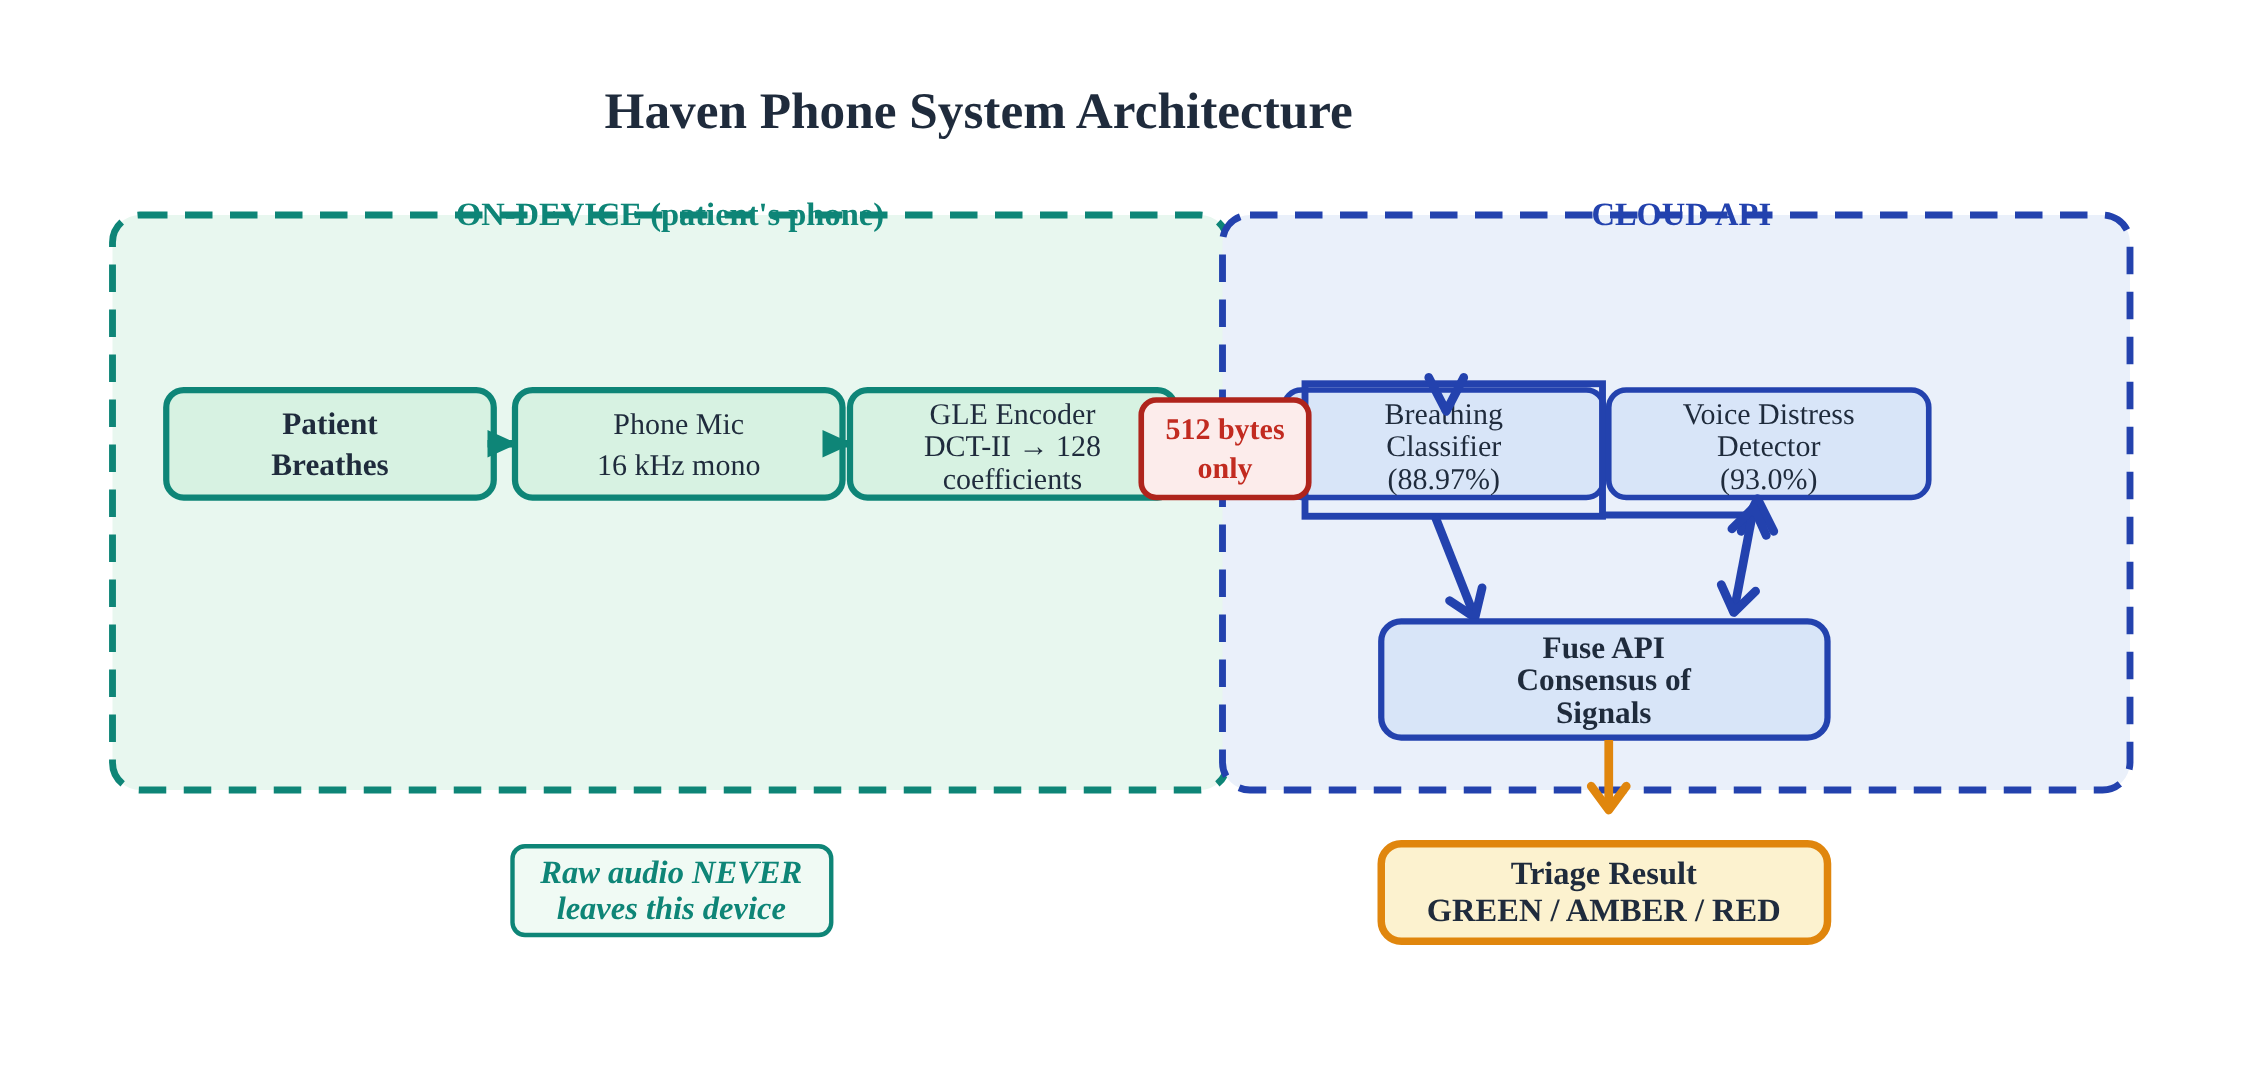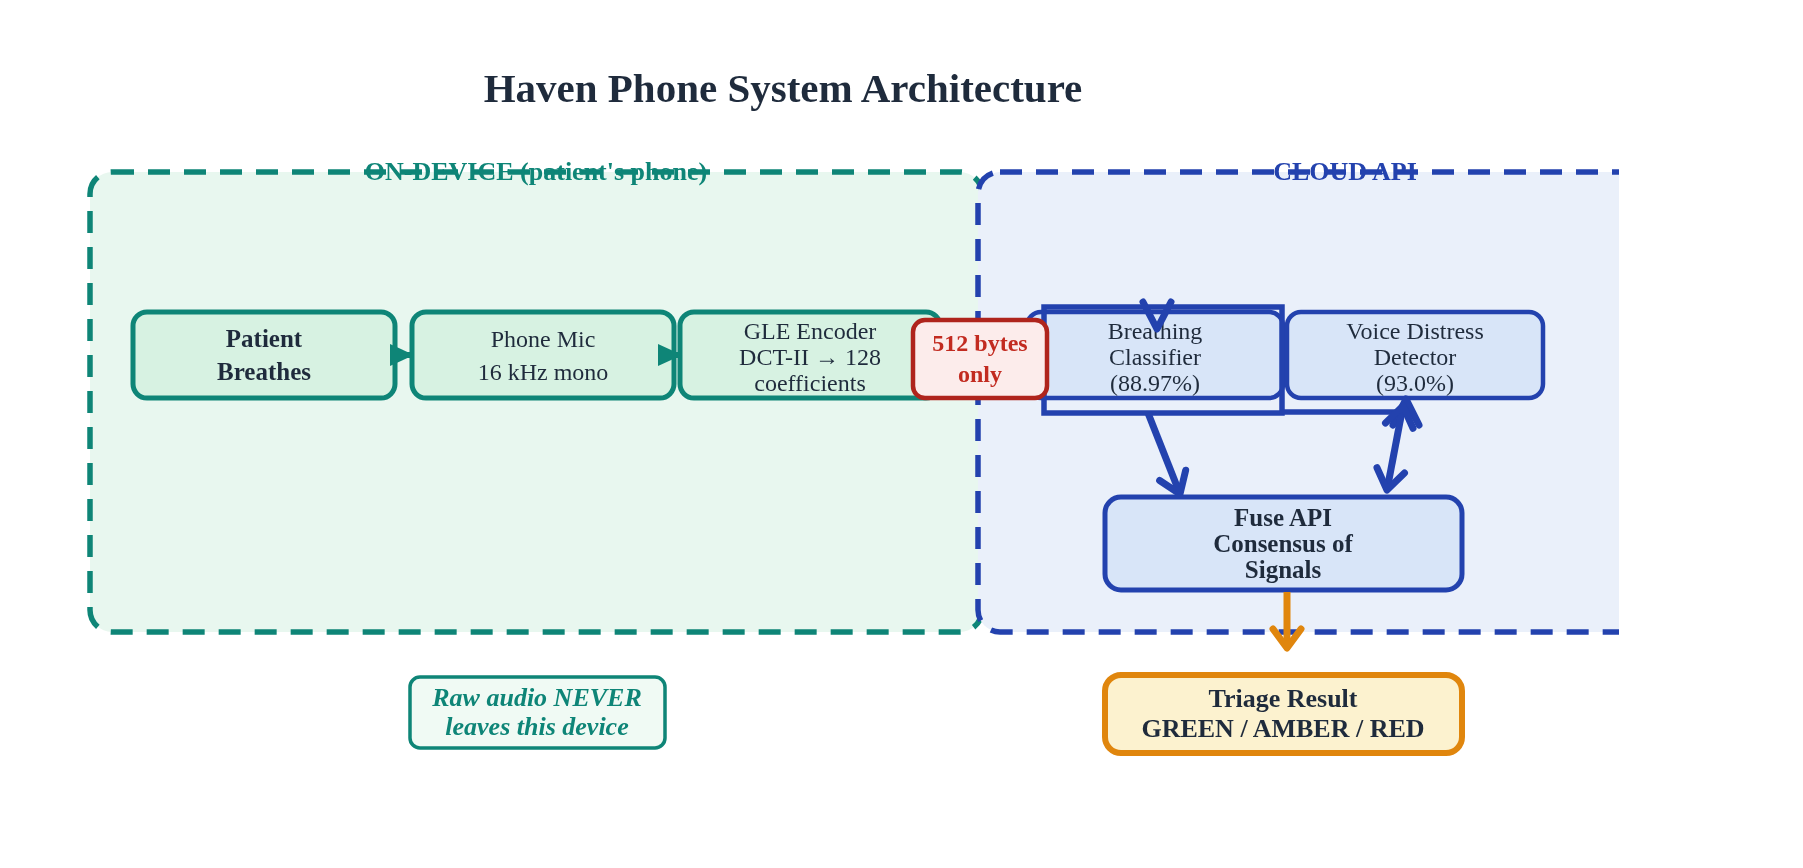--- a/index.html
+++ b/index.html
@@ -1,16 +1,16 @@
 <!DOCTYPE html>
 <html><head>
 <meta charset="utf-8">
 <style>
   html,body{margin:0;padding:0;background:#ffffff;}
-  .stage{position:relative;width:1619px;height:868px;background:#ffffff;overflow:hidden;
+  .stage{position:relative;width:1803px;height:868px;background:#ffffff;overflow:hidden;
          font-family:"Liberation Serif","DejaVu Serif",serif;}
   svg{position:absolute;left:0;top:0;}
   text{font-family:"Liberation Serif","DejaVu Serif",serif;}
   .t-title{font-size:41px;font-weight:bold;}
   .t-region{font-size:26px;font-weight:bold;}
   .t-node{font-size:24px;}
   .t-node-b{font-size:25px;font-weight:bold;}
   .t-payload{font-size:24px;font-weight:bold;}
   .t-triage{font-size:26px;font-weight:bold;}
   .t-note{font-size:26px;font-weight:bold;font-style:italic;}

